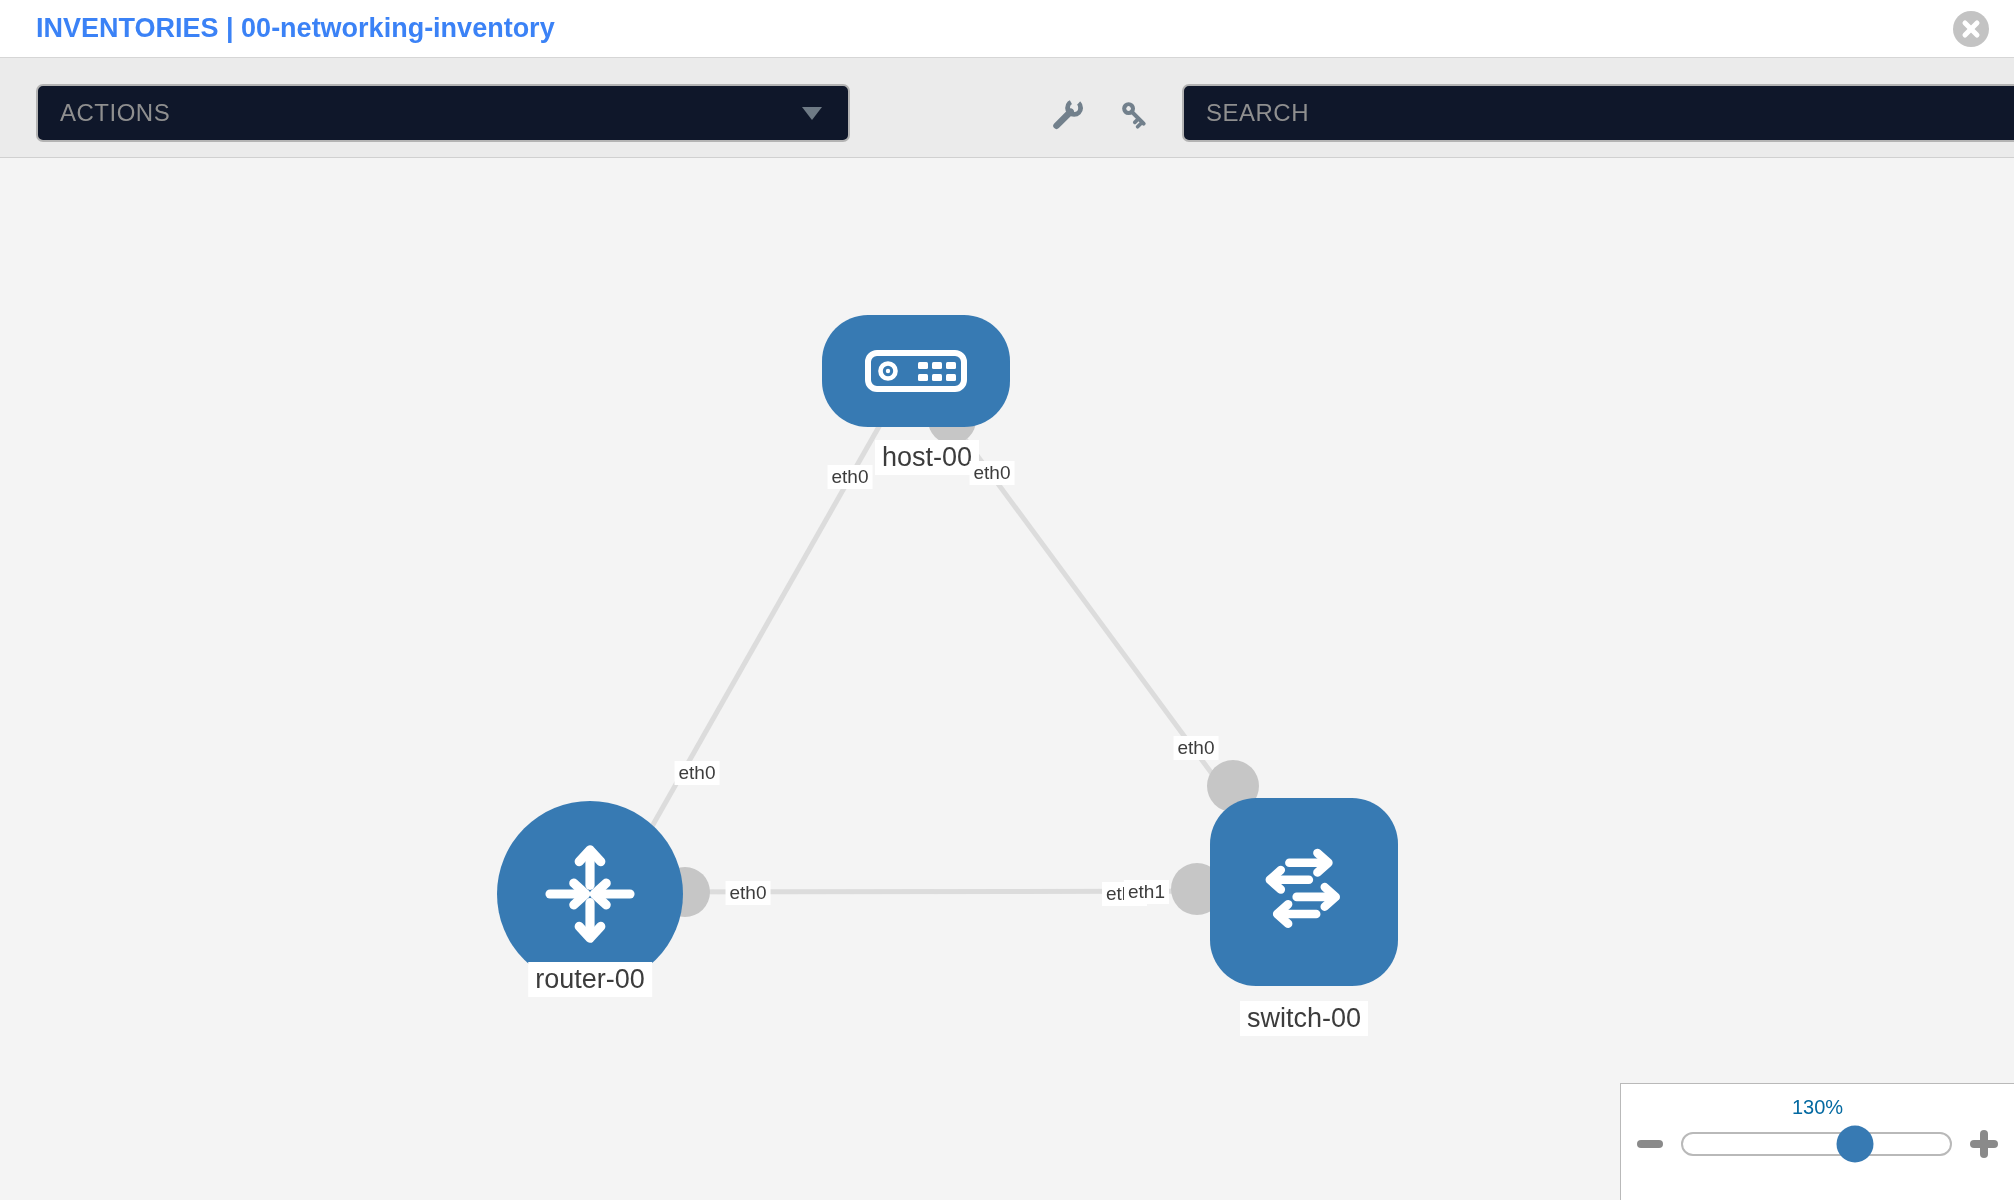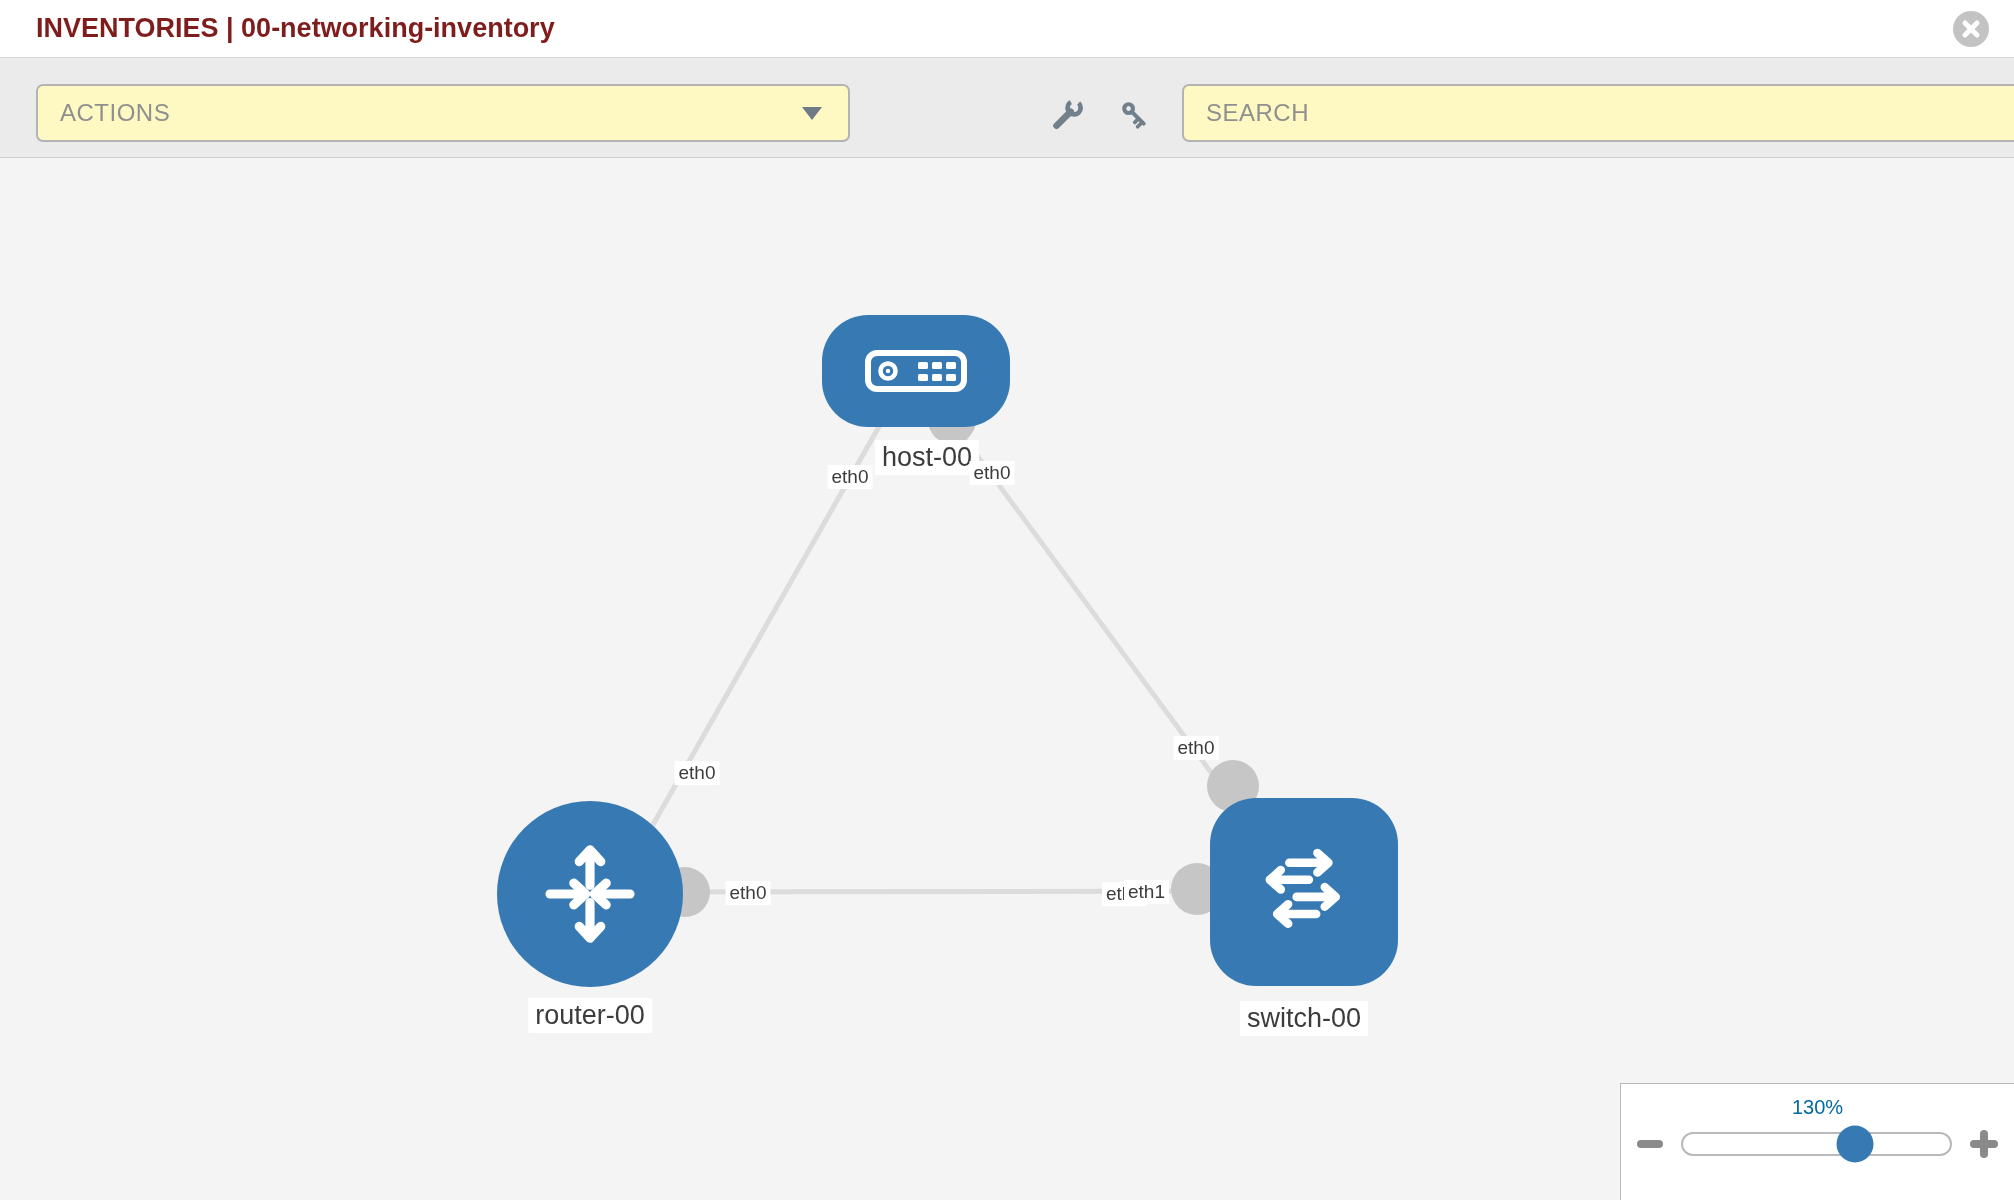--- a/index.html
+++ b/index.html
@@ -16,32 +16,32 @@
   body{
     width:2014px;height:1200px;overflow:hidden;background:#fff;
     font-family:"Liberation Sans", sans-serif;
   }
   
   .header{
     height:58px;background:#fff;border-bottom:1px solid #d6d6d6;
     display:flex;align-items:center;justify-content:space-between;
     padding:0 25px 0 36px;
   }
-  .title{font-size:27px;font-weight:bold;color:#7f1d1d;}
+  .title{font-size:27px;font-weight:bold;color:#3b82f6;}
   .close-btn{
     width:36px;height:36px;border-radius:50%;background:#c3c3c3;border:none;
     display:flex;align-items:center;justify-content:center;cursor:pointer;padding:0;
   }
   
   .toolbar{
     height:100px;background:var(--toolbar-bg);border-bottom:1px solid #d0d0d0;
     position:relative;
   }
   .combo{
-    position:absolute;top:26px;height:58px;background:#fef9c3;
+    position:absolute;top:26px;height:58px;background:#0f172a;
     border:2px solid #b3b3b3;border-radius:7px;
     display:flex;align-items:center;justify-content:space-between;
     padding:0 26px 0 22px;cursor:pointer;
   }
   .combo .combo-label{font-size:24px;color:#8f8f8f;letter-spacing:.5px;}
   .caret{
     width:0;height:0;border-left:10px solid transparent;border-right:10px solid transparent;
     border-top:13px solid #6e7a85;
   }
   .actions-combo{left:36px;width:814px;}
@@ -64,21 +64,21 @@
   .nlabel{
     position:absolute;background:#fff;color:var(--label-text);
     font-size:27px;padding:2px 7px;white-space:nowrap;transform:translateX(-50%);
   }
   .plabel{
     position:absolute;background:#fff;color:var(--label-text);
     font-size:19px;padding:1px 4px;white-space:nowrap;margin-top:8px;
   }
   .plabel.centered{transform:translateX(-50%);}
   .lbl-host-name{left:927px;top:282px;}
-  .lbl-router-name{left:590px;top:840px;}
+  .lbl-router-name{left:590px;top:804px;}
   .lbl-switch-name{left:1304px;top:843px;text-align:right;}
   .lbl-eth-host-left{left:850px;top:299px;}
   .lbl-eth-host-right{left:992px;top:295px;}
   .lbl-eth-router-top{left:697px;top:595px;}
   .lbl-eth-switch-top{left:1196px;top:570px;}
   .lbl-eth-mid-router{left:748px;top:715px;}
   .lbl-eth-mid-back{left:1102px;top:716px;transform:none;}
   .lbl-eth-mid-front{left:1124px;top:714px;transform:none;}
   
   .zoom-panel{

